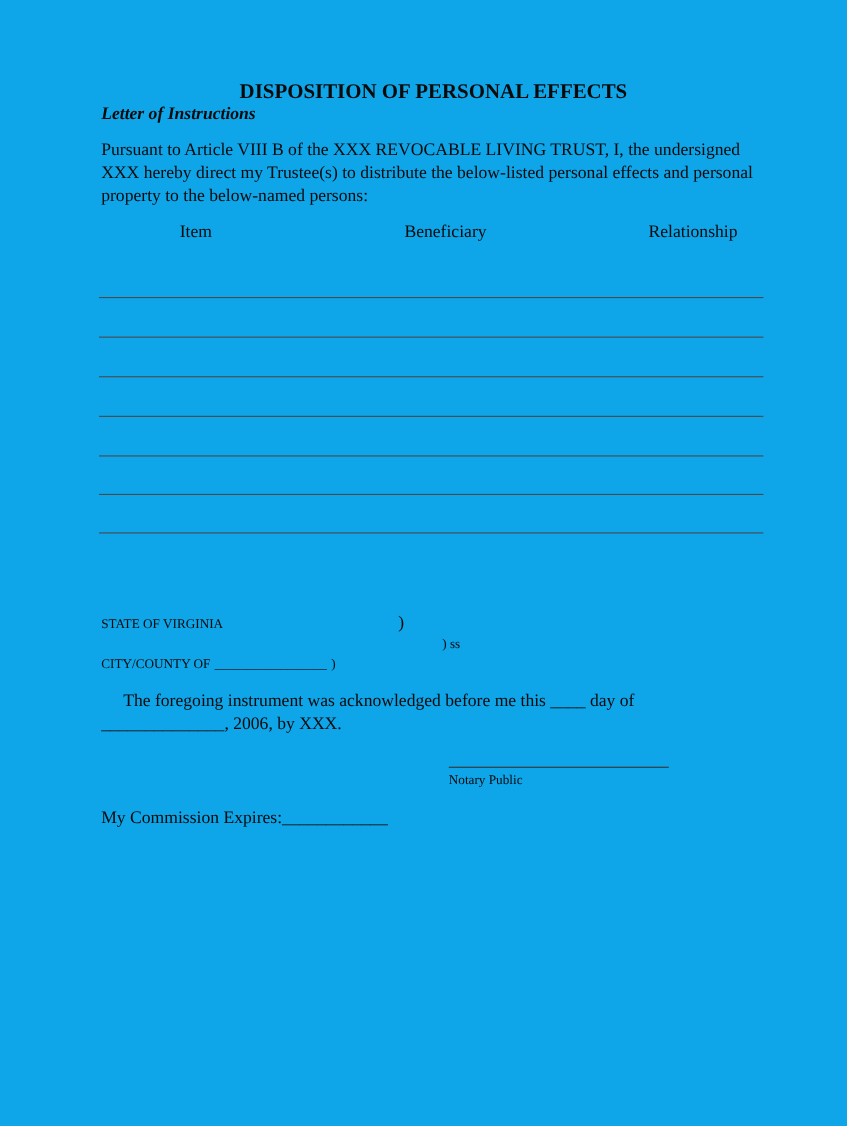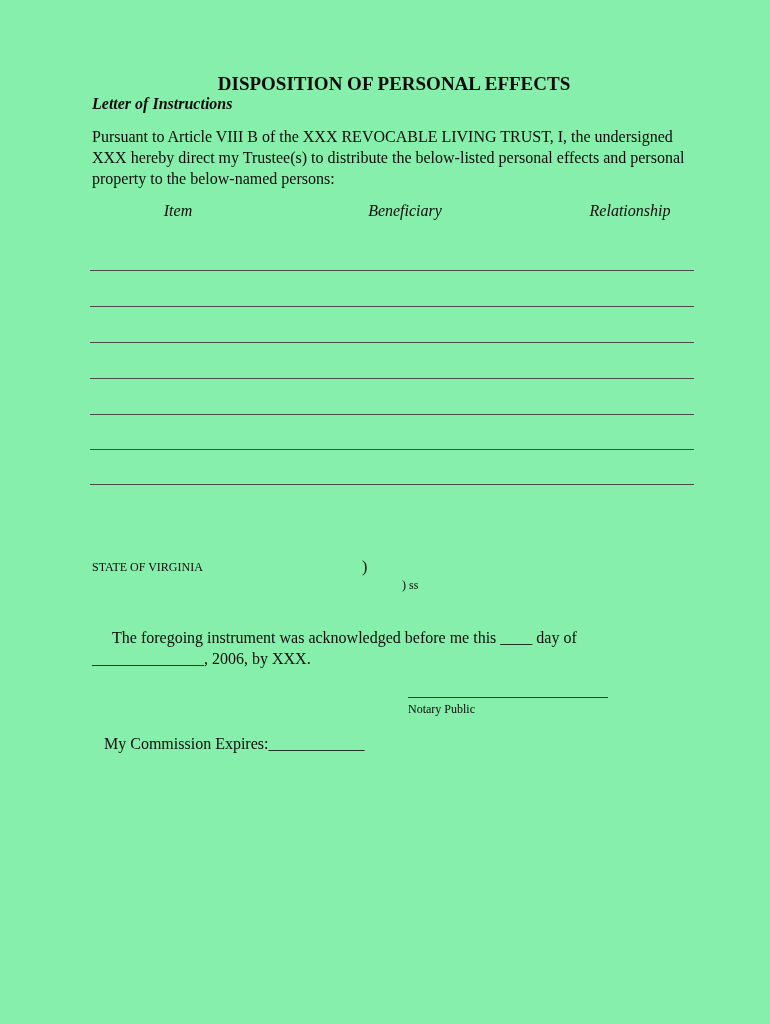--- a/index.html
+++ b/index.html
@@ -4,21 +4,21 @@
 <style>
   html, body {
     margin: 0;
     padding: 0;
     background: #ffffff;
   }
   .page {
     position: relative;
     width: 770px;
     height: 1024px;
-    background: #86efac;
+    background: #0ea5e9;
     color: #0a0a0a;
     font-family: "Liberation Serif", serif;
     overflow: hidden;
   }
   .content {
     position: absolute;
     left: 92px;
     top: 0;
     width: 604px;
     height: 100%;
@@ -54,21 +54,20 @@
     font-size: 16px;
     line-height: 21px;
   }
   .col-headers {
     position: absolute;
     top: 202px;
     left: 0;
     width: 100%;
     height: 20px;
     font-size: 16px;
-    font-style: italic;
   }
   .col {
     position: absolute;
     top: 0;
     transform: translateX(-50%);
     white-space: nowrap;
   }
   .col-item { left: 86px; }
   .col-beneficiary { left: 313px; }
   .col-relationship { left: 538px; }
@@ -129,21 +128,21 @@
   .notary-label {
     position: absolute;
     top: 700px;
     left: 316px;
     font-size: 12px;
     line-height: 18px;
   }
   .commission-row {
     position: absolute;
     top: 735px;
-    left: 12px;
+    left: 0;
     font-size: 16px;
     line-height: 18px;
     white-space: nowrap;
   }
 </style>
 </head>
 <body>
 
 <div class="page">
   <div class="content">
@@ -165,20 +164,23 @@
     <div class="entry-line l4"></div>
     <div class="entry-line l5"></div>
     <div class="entry-line l6"></div>
     <div class="entry-line l7"></div>
 
     <div class="venue-row state-row">
       <span>STATE OF VIRGINIA</span>
     </div>
     <span class="paren-col">)</span>
     <div class="venue-row ss-row">) ss</div>
+    <div class="venue-row city-row">
+      <span>CITY/COUNTY OF</span><span class="blank">_________________</span><span class="closing-paren">)</span>
+    </div>
 
     <p class="ack">The foregoing instrument was acknowledged before me this ____ day of ______________, 2006, by XXX.</p>
 
     <div class="notary-rule"></div>
     <div class="notary-label">Notary Public</div>
 
     <div class="commission-row">
       <span>My Commission Expires:</span><span>____________</span>
     </div>
 

